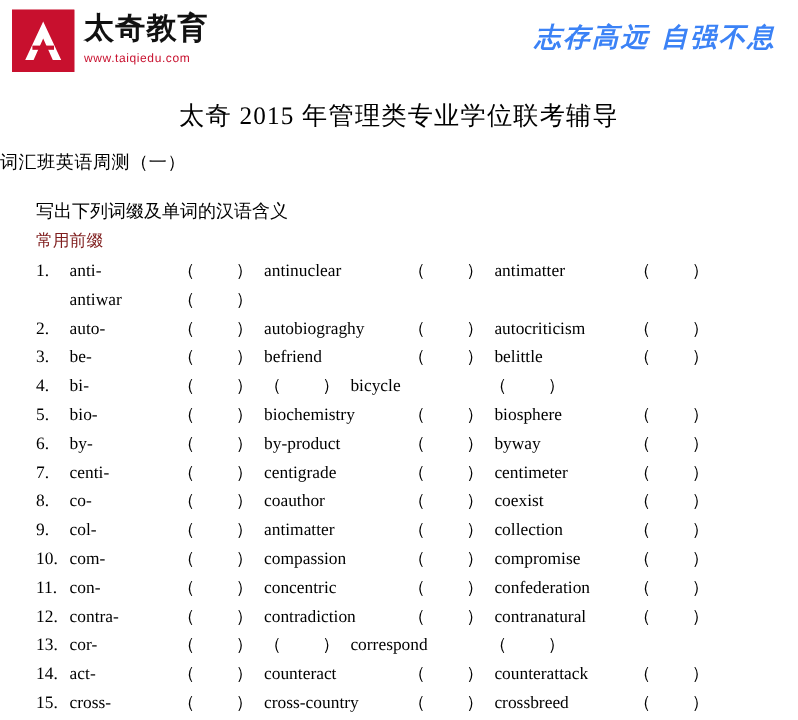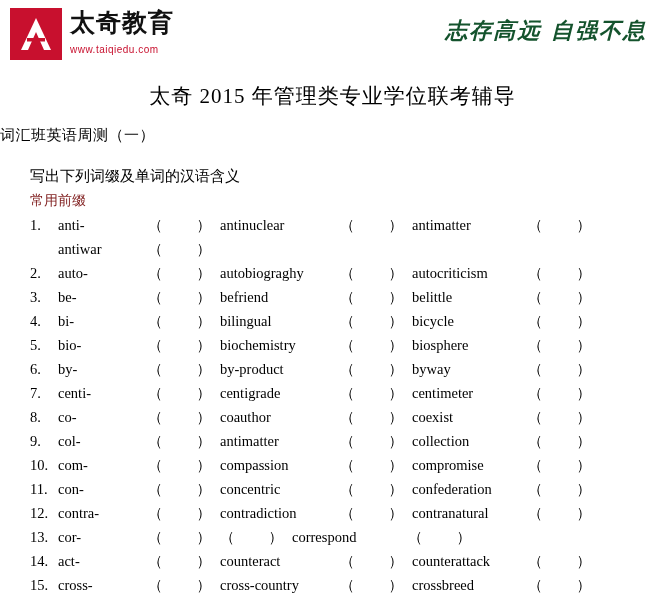--- a/index.html
+++ b/index.html
@@ -41,21 +41,21 @@
     left: 0;
     top: 0;
     width: 52px;
     height: 52px;
   }
   .logo-text {
     margin-left: 8px;
     padding-top: 2px;
   }
   .logo-title {
-    font-family: Liberation Mono, monospace;
+    font-family: Liberation Serif, serif;
     font-size: 25px;
     font-weight: bold;
     letter-spacing: 1px;
     color: #111111;
     line-height: 30px;
   }
   .logo-url {
     font-family: "Liberation Sans", sans-serif;
     font-size: 10px;
     color: #c8102e;
@@ -63,21 +63,21 @@
     margin-top: 4px;
   }
   .slogan {
     position: absolute;
     right: 18px;
     top: 16px;
     font-family: "DejaVu Serif", serif;
     font-size: 22px;
     font-weight: bold;
     font-style: italic;
-    color: #14532d;
+    color: #3b82f6;
     letter-spacing: 2px;
   }
 
   
   .doc-title {
     text-align: center;
     font-size: 21px;
     font-weight: normal;
     margin-top: 8px;
     letter-spacing: 1px;
@@ -206,21 +206,20 @@
       <span class="paren paren-a"><span class="lp">（</span><span>）</span></span>
       <span class="col-b">befriend</span>
       <span class="paren paren-b"><span class="lp">（</span><span>）</span></span>
       <span class="col-c">belittle</span>
       <span class="paren paren-c"><span class="lp">（</span><span>）</span></span>
     </div>
     <div class="row">
       <span class="num">4.</span>
       <span class="col-a">bi-</span>
       <span class="paren paren-a"><span class="lp">（</span><span>）</span></span>
-      <span class="col-b">bilingual</span>
       <span class="paren paren-b"><span class="lp">（</span><span>）</span></span>
       <span class="col-c">bicycle</span>
       <span class="paren paren-c"><span class="lp">（</span><span>）</span></span>
     </div>
     <div class="row">
       <span class="num">5.</span>
       <span class="col-a">bio-</span>
       <span class="paren paren-a"><span class="lp">（</span><span>）</span></span>
       <span class="col-b">biochemistry</span>
       <span class="paren paren-b"><span class="lp">（</span><span>）</span></span>

